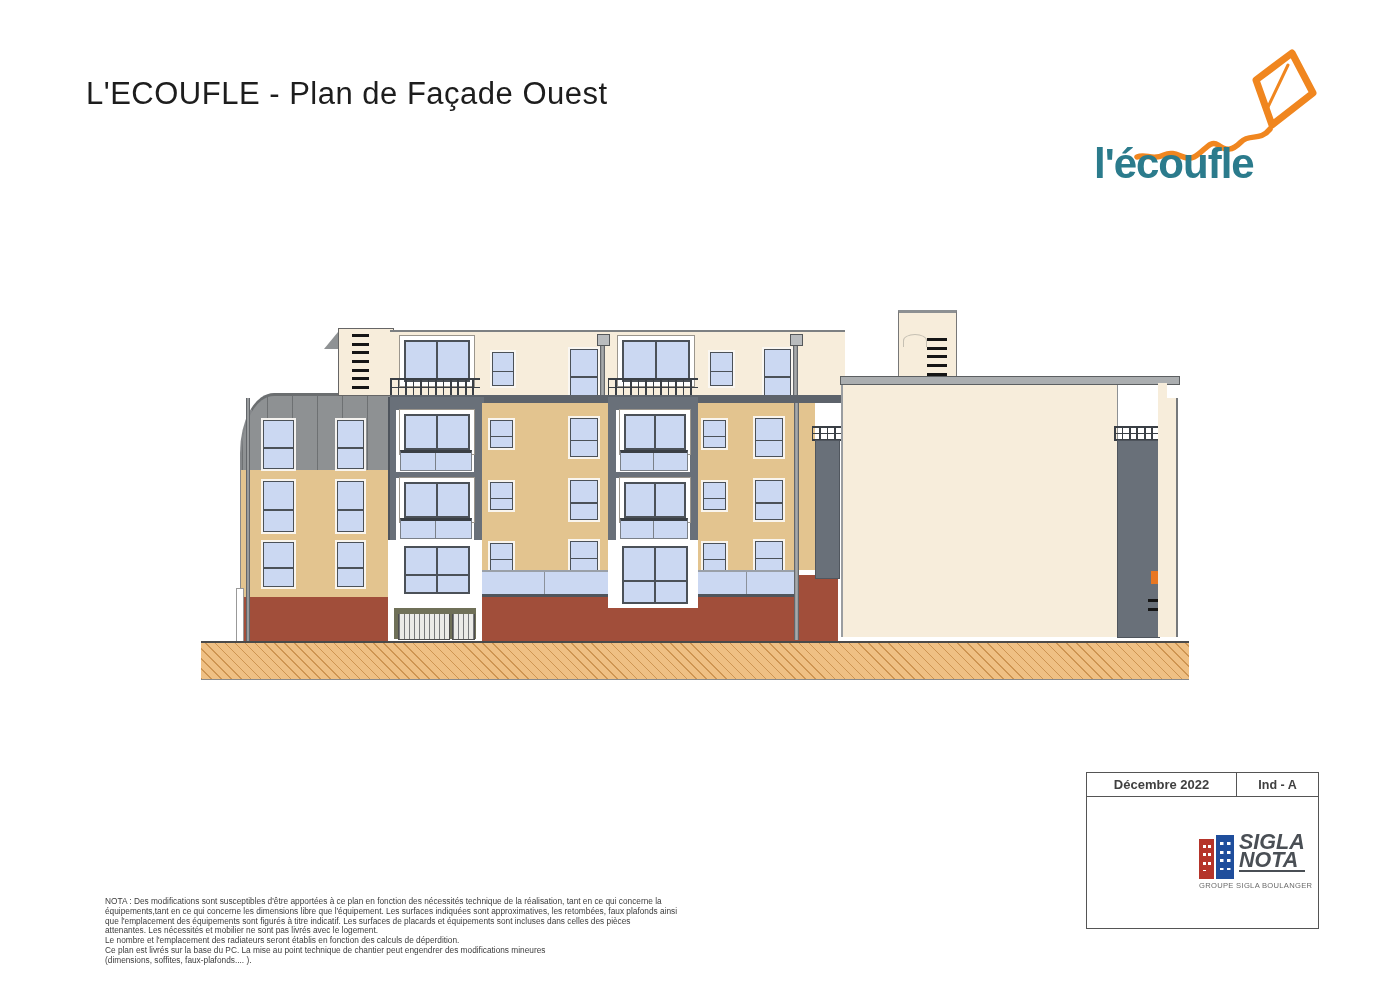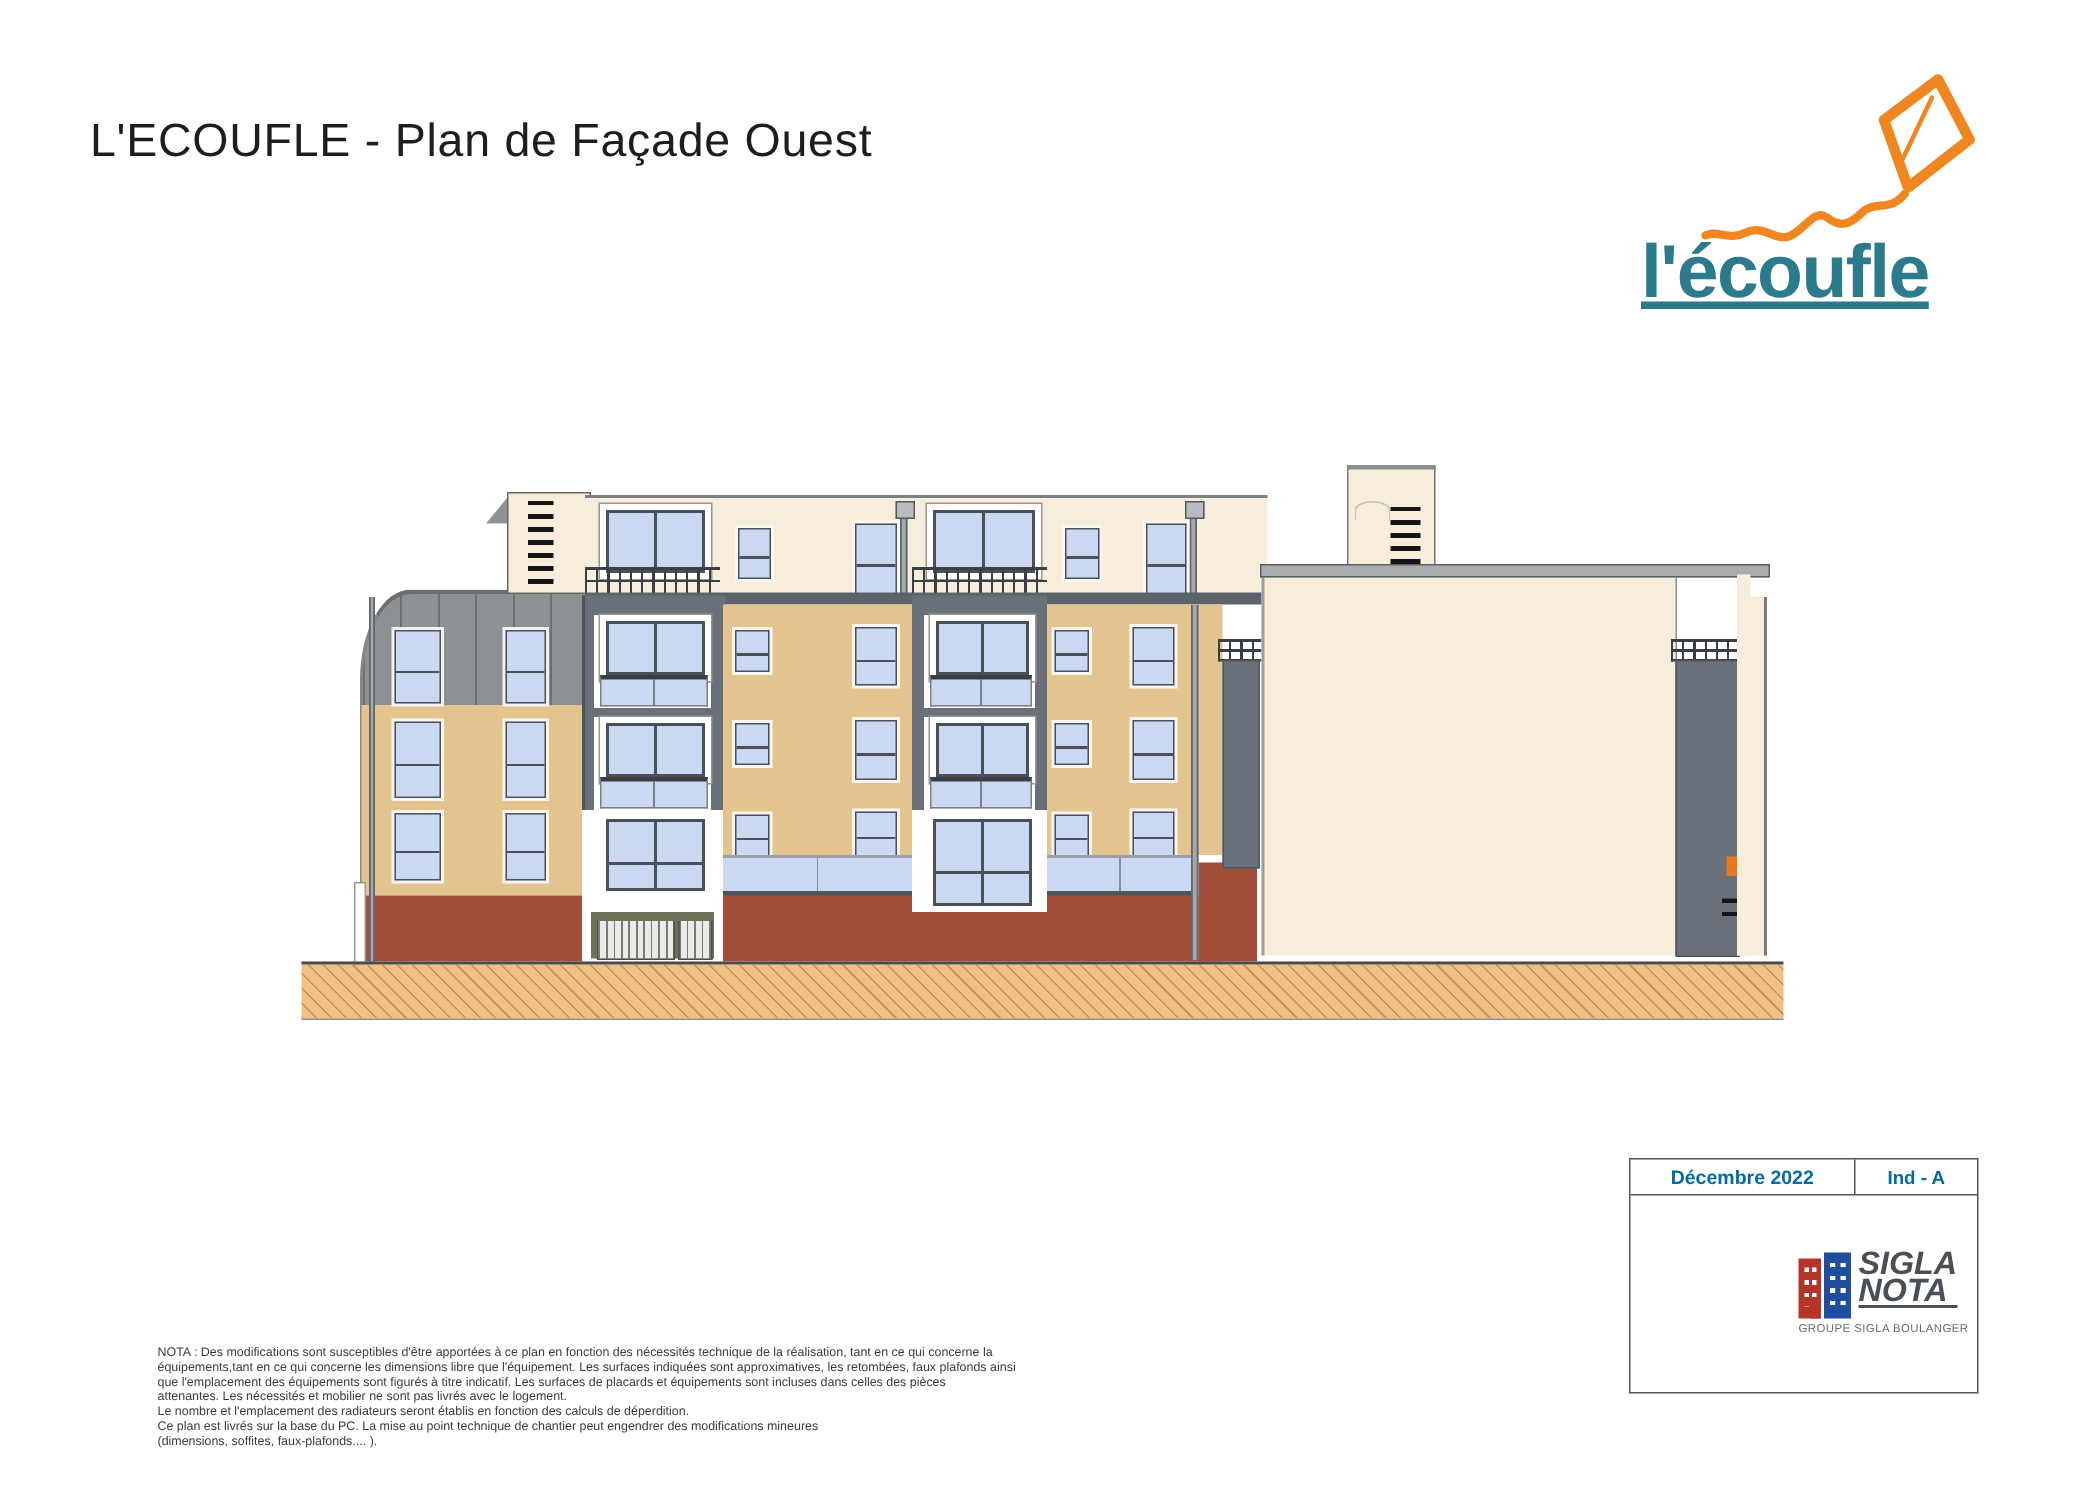--- a/index.html
+++ b/index.html
@@ -1,24 +1,24 @@
 <!DOCTYPE html>
 <html style="--cream: #f7eddb; --tan: #e3c48f; --brick: #a14e3a; --dark_panel: #697079; --roof_gray: #8e9193; --glass: #cbd8f2; --frame: #4b5158; --ground_fill: #efc084; --ground_line: #ce9552; --accent_orange: #e87722; --logo_teal: #2b7b8c; --logo_orange: #f0861f;"><head>
 <meta charset="utf-8">
 <style>
   html,body{margin:0;padding:0;background:#fff;}
   #canvas{position:relative;width:1400px;height:990px;background:#fff;overflow:hidden;
           font-family:"Liberation Sans",sans-serif;}
   .abs{position:absolute;}
 
   
-  .title{position:absolute;left:60px;top:76px;font-size:31px;letter-spacing:.5px;color:#1d1d1d;
+  .title{position:absolute;left:86px;top:76px;font-size:31px;letter-spacing:.5px;color:#1d1d1d;
          font-family:"Liberation Sans",sans-serif;}
-  .logo-text{position:absolute;left:1094px;top:152px;font-size:50px;font-weight:bold;
-             letter-spacing:-1px;color:var(--logo_teal,#2b7b8c);text-decoration:underline;}
+  .logo-text{position:absolute;left:1094px;top:140px;font-size:42px;font-weight:bold;
+             letter-spacing:-1px;color:var(--logo_teal,#2b7b8c);}
 
   
   .cream{background:var(--cream,#f7eddb);}
   .tan{background:var(--tan,#e3c48f);}
   .brick{background:var(--brick,#a14e3a);}
   .panel{background:var(--dark_panel,#697079);}
   .unit{background:#fff;}
   .roof{background:repeating-linear-gradient(90deg,rgba(70,73,75,.45) 0 1px,transparent 1px 25px),
         linear-gradient(var(--roof_gray,#8e9193),var(--roof_gray,#8e9193));
         border-top:3px solid #6b6e70;border-left:2px solid #84878a;border-top-left-radius:34px 60px;}
@@ -51,21 +51,21 @@
   .eaveL{width:0;height:0;border-right:14px solid #8f9294;border-top:17px solid transparent;}
   .eaveR{width:0;height:0;border-left:14px solid #8f9294;border-top:17px solid transparent;}
   .band{background:#5d636b;}
 
   
   .nota{position:absolute;left:105px;top:897px;font-size:8.3px;line-height:9.8px;color:#3c3c3c;white-space:nowrap;}
 
   
   .tblock{position:absolute;left:1086px;top:772px;width:231px;height:155px;border:1px solid #555;background:#fff;}
   .trow{position:absolute;left:0;top:0;width:100%;height:23px;border-bottom:1px solid #555;display:flex;}
-  .tcell{display:flex;align-items:center;justify-content:center;font-weight:bold;font-size:13px;color:#0369a1;}
+  .tcell{display:flex;align-items:center;justify-content:center;font-weight:bold;font-size:13px;color:#404040;}
   .tcell.date{width:149px;border-right:1px solid #555;}
   .tcell.ind{flex:1;font-size:12.5px;}
   .opal{position:absolute;left:6px;top:58px;width:96px;height:68px;}
   .opal .blk1{position:absolute;left:30px;top:0;width:34px;height:36px;background:#6f6f6f;}
   .opal .arch{position:absolute;left:54px;top:12px;width:34px;height:42px;background:#b9b9b9;border-radius:55% 55% 0 0/70% 70% 0 0;}
   .opal .blk2{position:absolute;left:64px;top:26px;width:9px;height:18px;background:#4d4d4d;}
   .opal .bandk{position:absolute;left:0;top:46px;width:96px;height:15px;background:#161616;display:flex;align-items:center;justify-content:center;
                color:#fff;font-weight:bold;font-size:10.5px;letter-spacing:1.5px;}
   .opal .sphere{position:absolute;left:2px;top:2px;width:50px;height:50px;border-radius:50%;
                 background:radial-gradient(circle at 34% 32%,#d76a6a 0%,#a32222 45%,#5e0f0f 100%);

